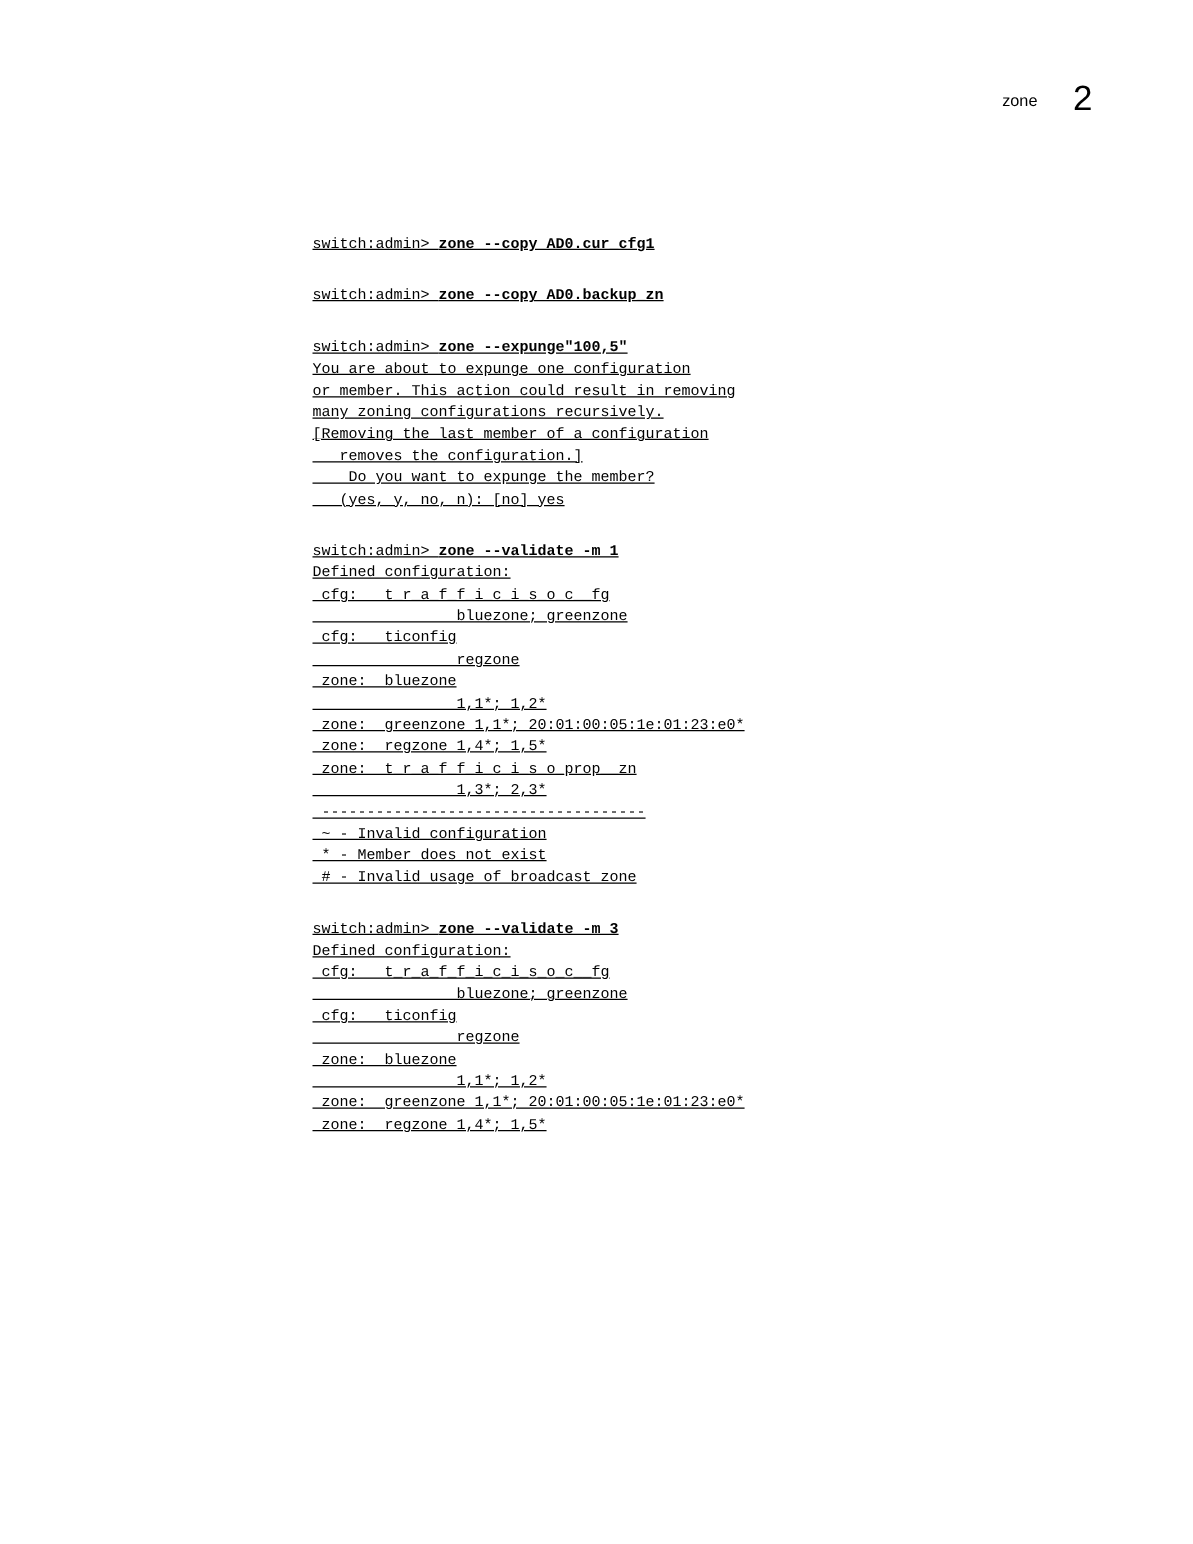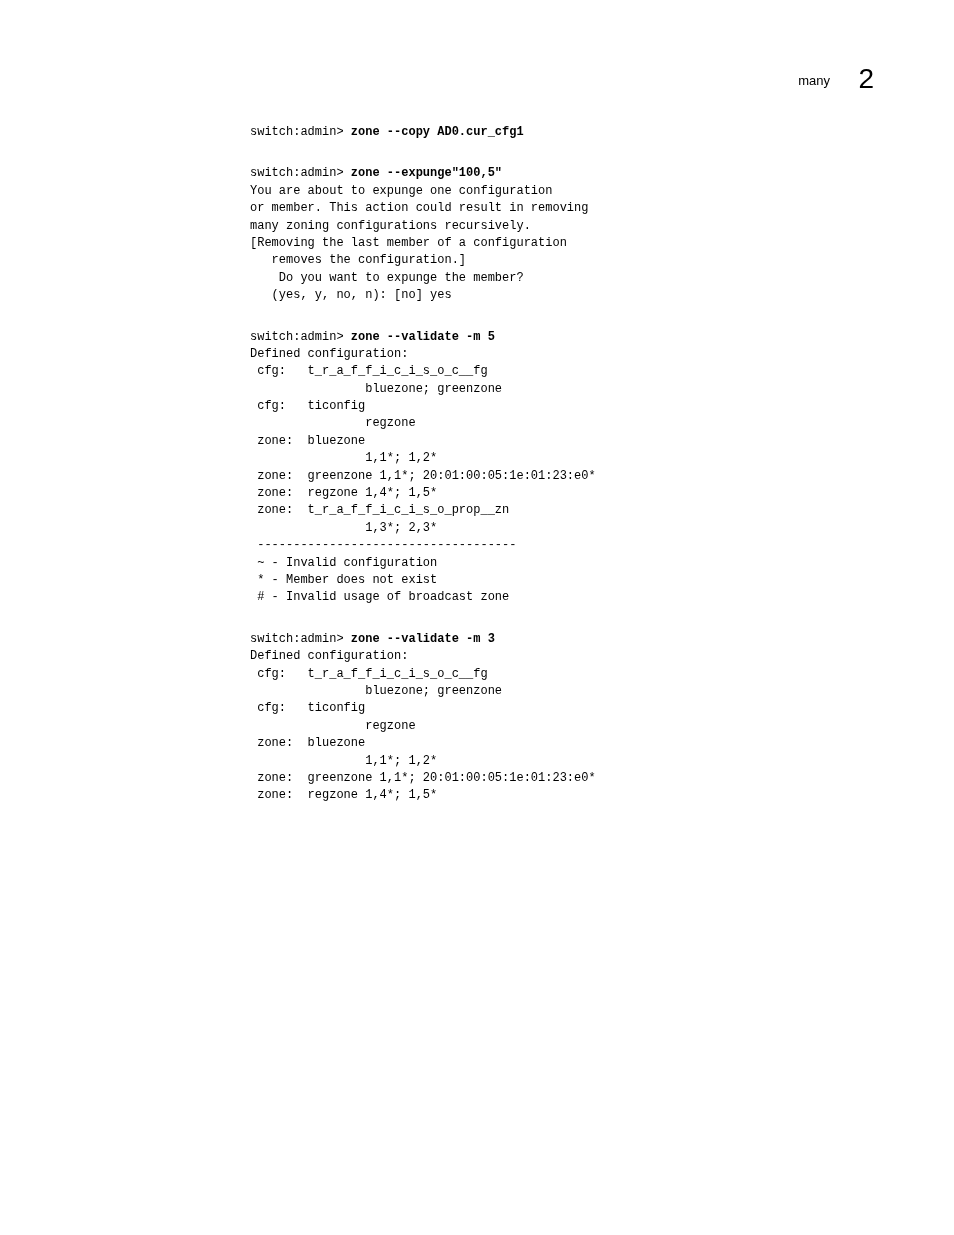--- a/index.html
+++ b/index.html
@@ -41,53 +41,57 @@
   .block {
     margin-bottom: 24px;
   }
   .prompt {
     font-weight: normal;
   }
   .cmd {
     font-weight: bold;
   }
   .content {
-    margin-top: 57px;
+    margin-top: 120px;
+    text-decoration: underline;
   }
 </style>
 </head>
 <body>
 
 <div class="header">
-  <span class="label">many</span>
+  <span class="label">zone</span>
   <span class="num">2</span>
 </div>
 
 <div class="page">
   <div class="content">
 
     <div class="block">
 <pre><span class="prompt">switch:admin&gt; </span><span class="cmd">zone --copy AD0.cur_cfg1</span></pre>
     </div>
 
+    <div class="block">
+<pre><span class="prompt">switch:admin&gt; </span><span class="cmd">zone --copy AD0.backup_zn</span></pre>
+    </div>
 
 
     <div class="block">
 <pre><span class="prompt">switch:admin&gt; </span><span class="cmd">zone --expunge"100,5"</span>
 <span>You are about to expunge one configuration
 or member. This action could result in removing
 many zoning configurations recursively.
 [Removing the last member of a configuration
    removes the configuration.]
     Do you want to expunge the member?
    (yes, y, no, n): [no] yes</span></pre>
     </div>
 
     <div class="block">
-<pre><span class="prompt">switch:admin&gt; </span><span class="cmd">zone --validate -m 5</span>
+<pre><span class="prompt">switch:admin&gt; </span><span class="cmd">zone --validate -m 1</span>
 <span>Defined configuration:
  cfg:   t_r_a_f_f_i_c_i_s_o_c__fg
                 bluezone; greenzone
  cfg:   ticonfig
                 regzone
  zone:  bluezone
                 1,1*; 1,2*
  zone:  greenzone 1,1*; 20:01:00:05:1e:01:23:e0*
  zone:  regzone 1,4*; 1,5*
  zone:  t_r_a_f_f_i_c_i_s_o_prop__zn

